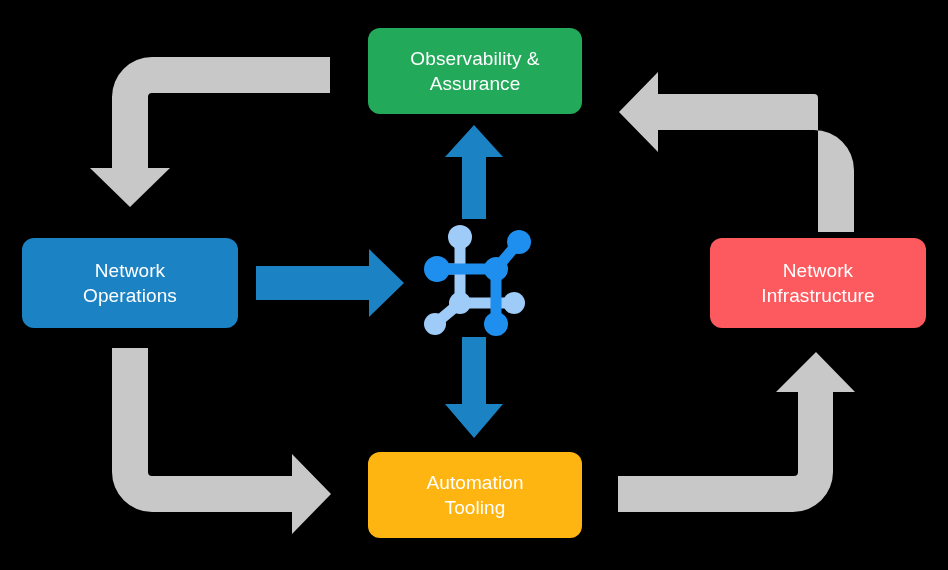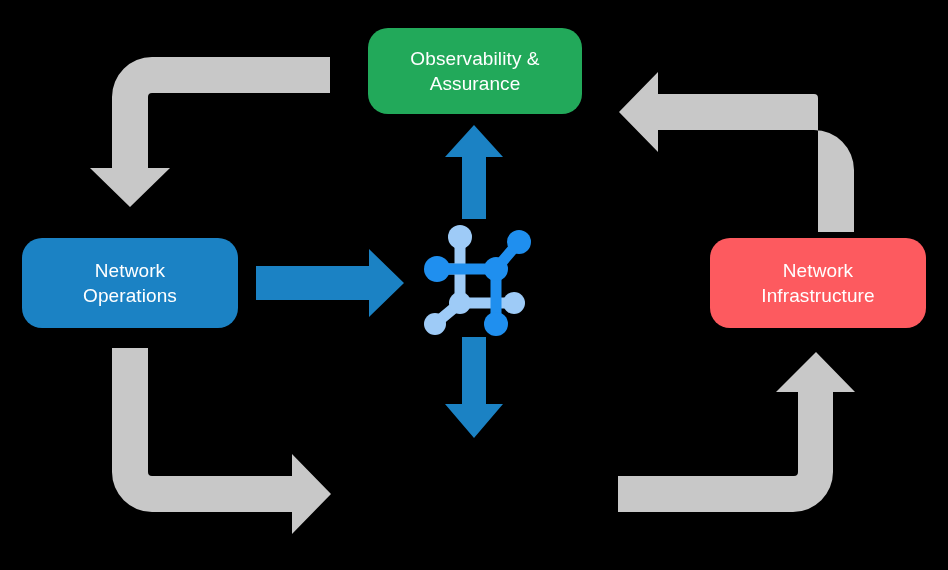--- a/index.html
+++ b/index.html
@@ -20,21 +20,21 @@
   }
   .svg-layer {
     position: absolute;
     left: 0;
     top: 0;
     width: 948px;
     height: 570px;
   }
   .node-box {
     position: absolute;
-    border-radius: 20px;
+    border-radius: 12px;
     display: flex;
     align-items: center;
     justify-content: center;
     text-align: center;
     box-sizing: border-box;
   }
   .node-label {
     color: #ffffff;
     font-size: 19px;
     line-height: 1.32;
@@ -203,14 +203,18 @@
   <div class="node-box" id="box-network-operations" style="background:#1b82c4">
     <span class="node-label">Network
 Operations</span>
   </div>
 
   <div class="node-box" id="box-network-infrastructure" style="background:#fd5a5f">
     <span class="node-label">Network
 Infrastructure</span>
   </div>
 
+  <div class="node-box" id="box-automation-tooling" style="background:#ffb511">
+    <span class="node-label">Automation
+Tooling</span>
+  </div>
 
 </div>
 
 </body></html>

